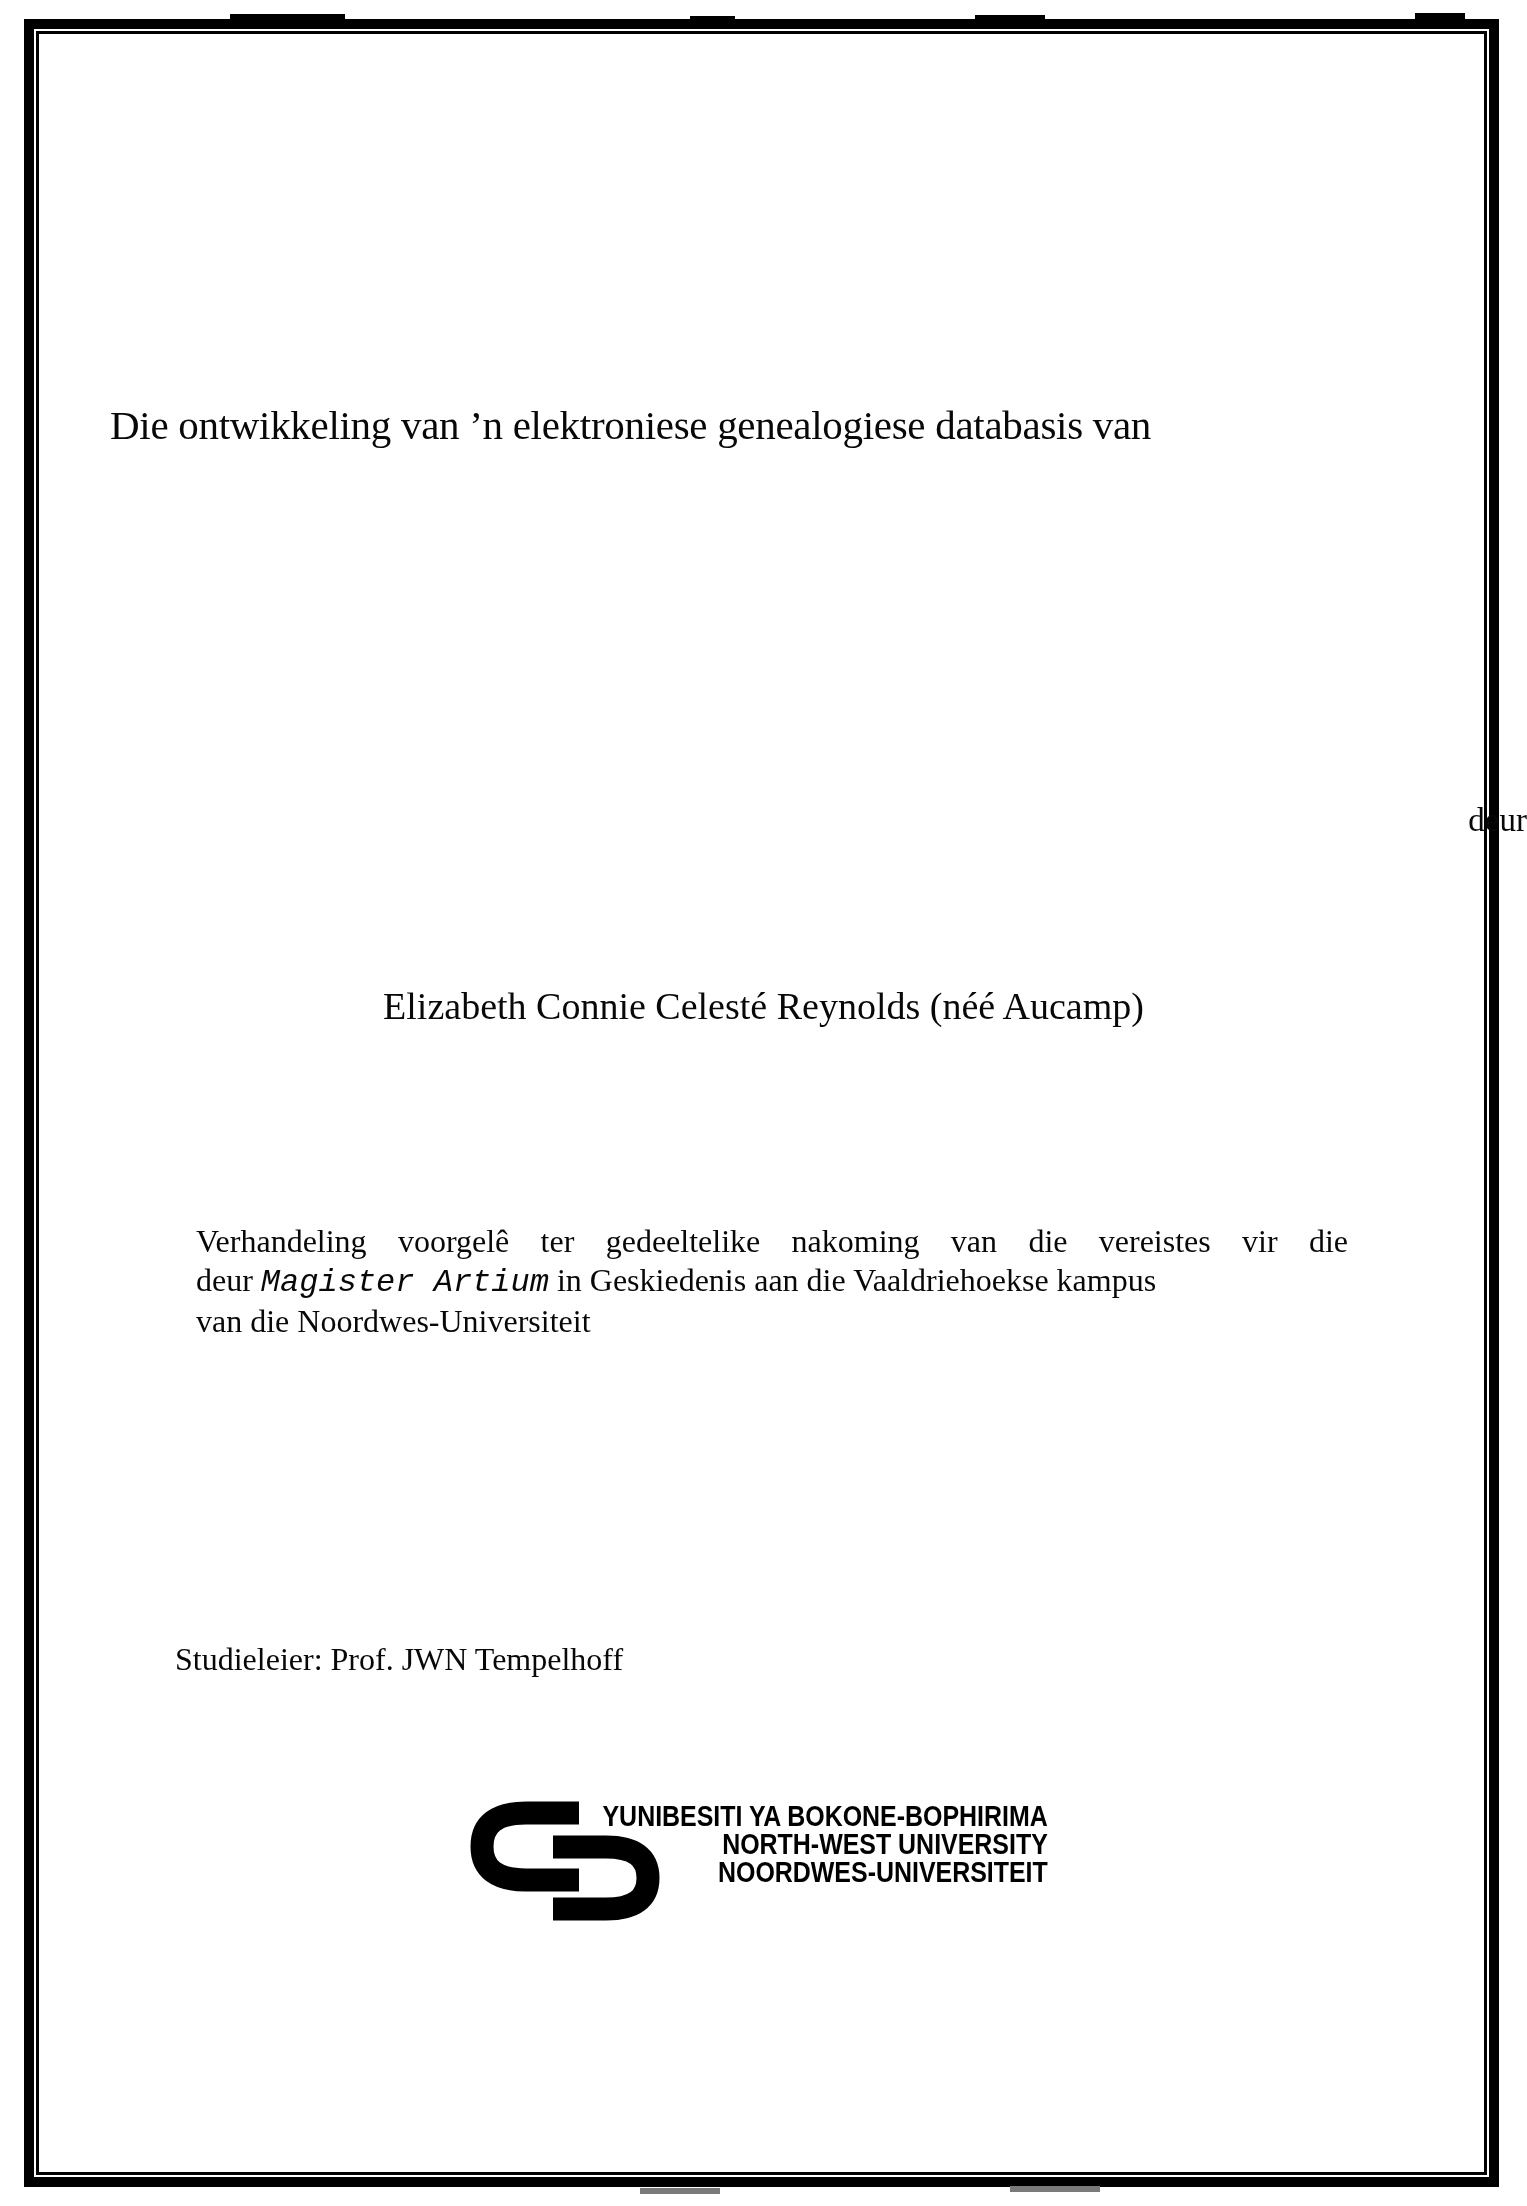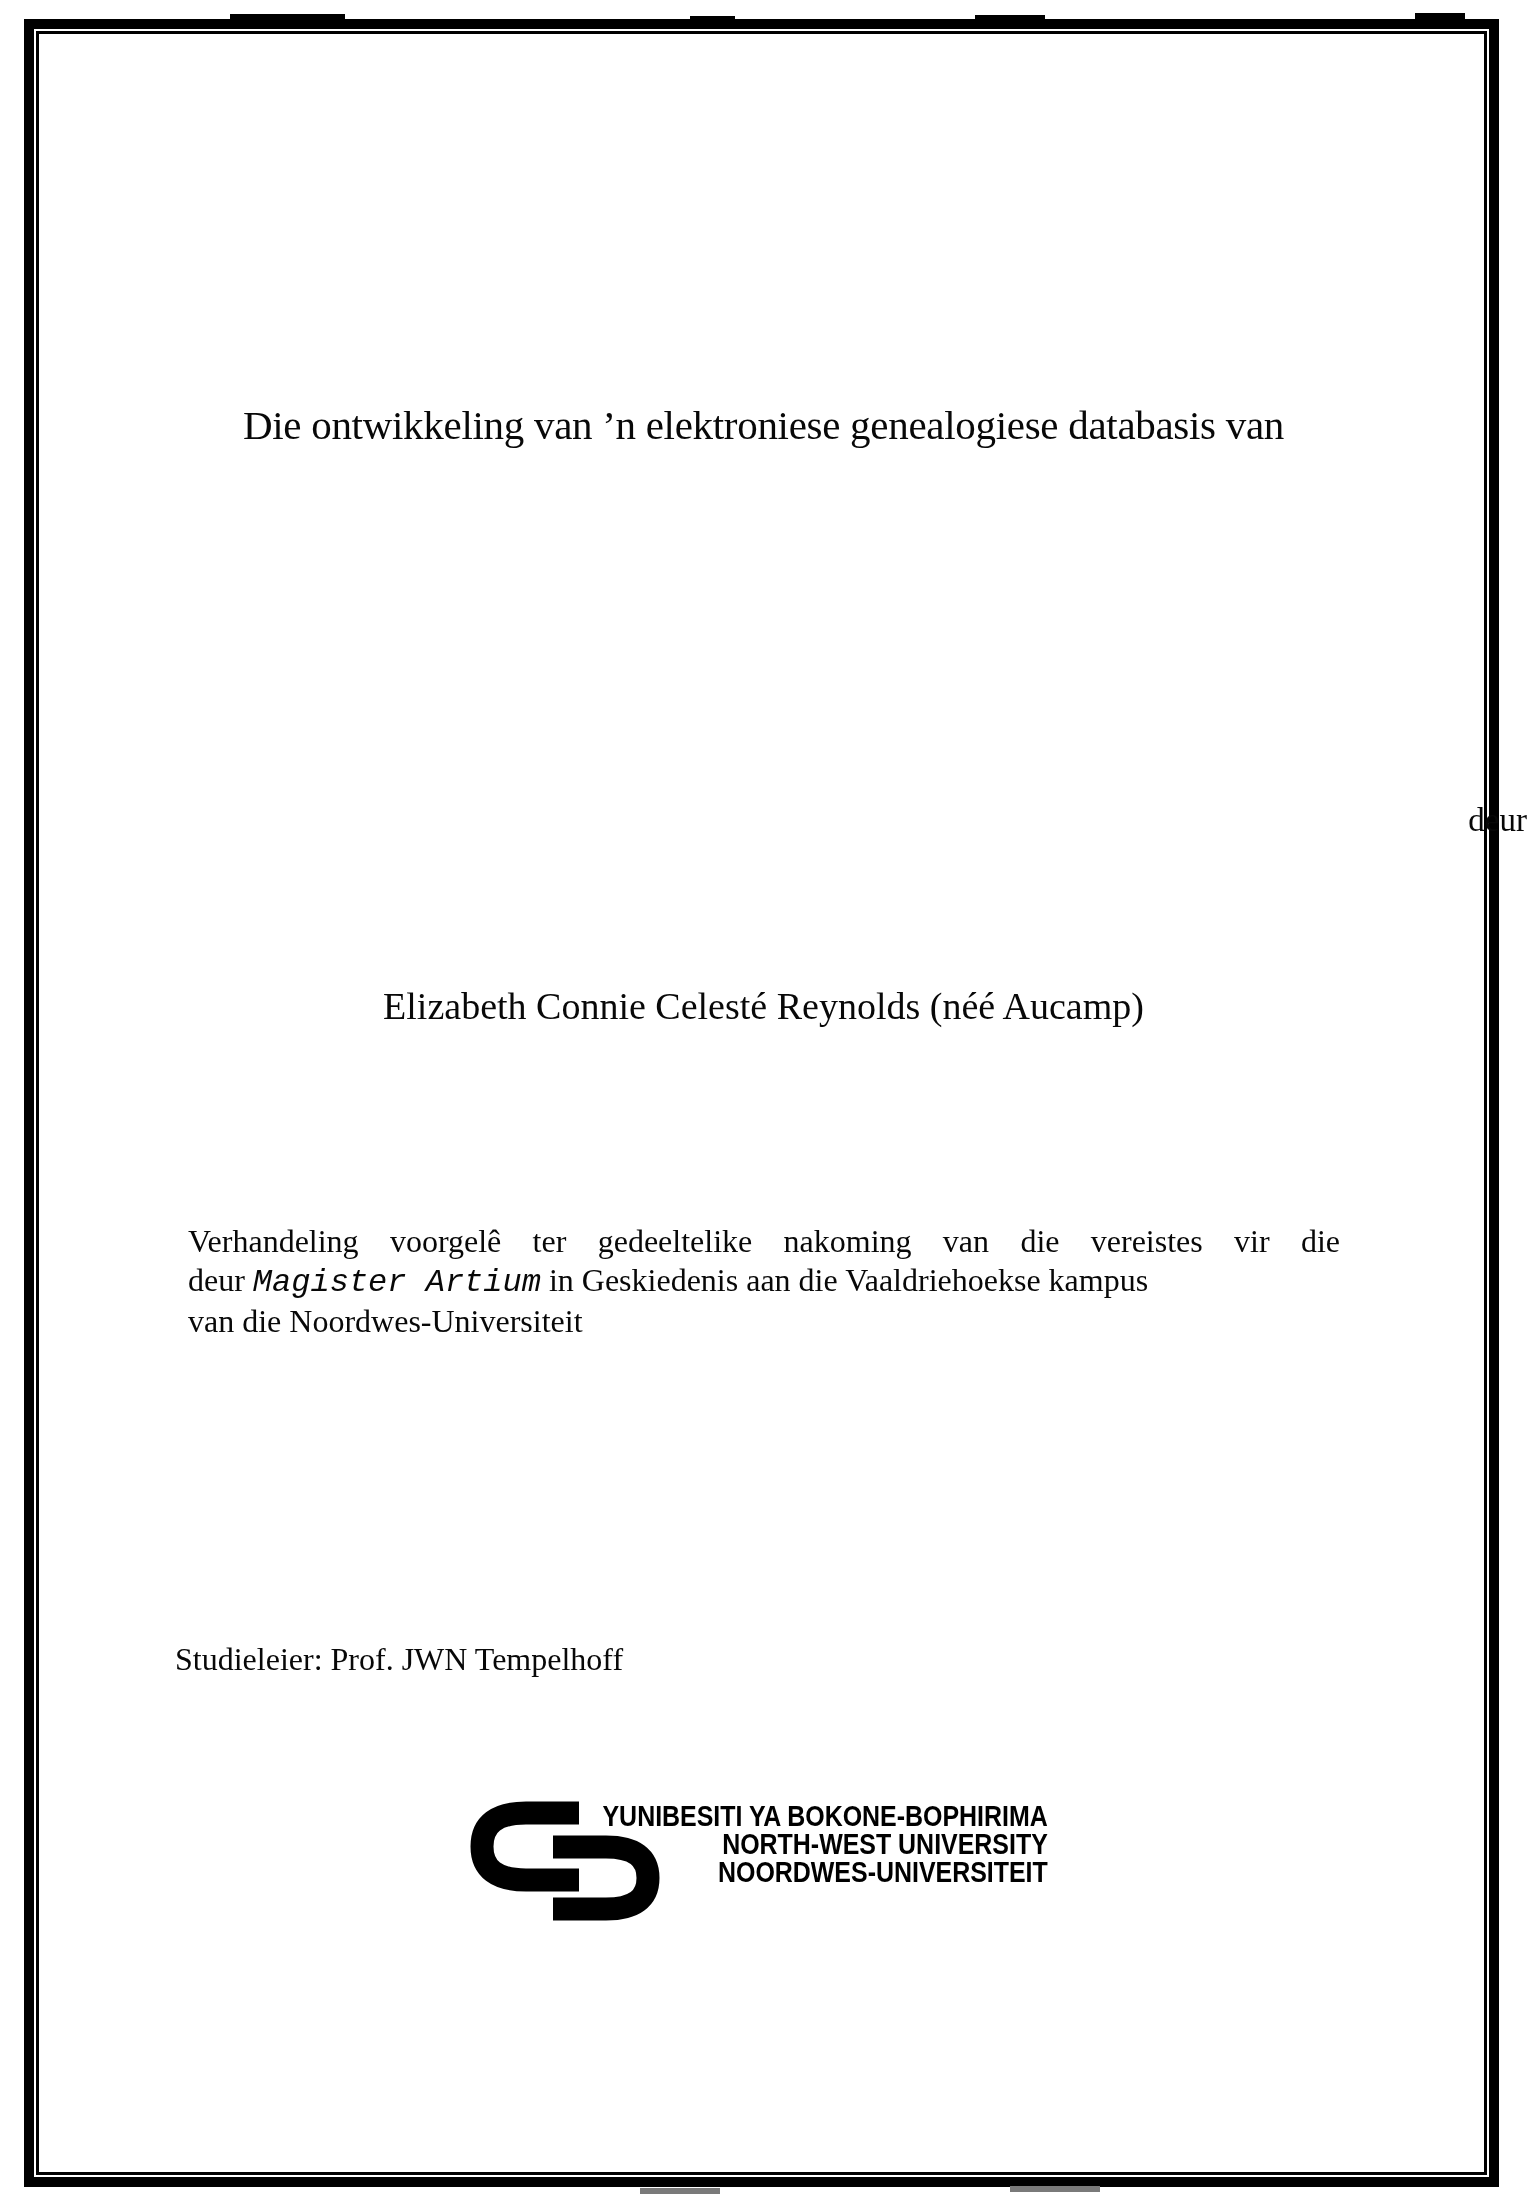--- a/index.html
+++ b/index.html
@@ -21,37 +21,36 @@
   .inner-frame{
     position:absolute;inset:2px;
     border:3px solid #000;
   }
   
   .artifact{position:absolute;background:#000;}
   .artifact.gray{background:#7a7a7a;}
 
   .title{
     position:absolute;top:390px;left:110px;right:110px;
-    text-align:center;
     font-size:41px;line-height:71px;
     letter-spacing:-0.3px;
     white-space:nowrap;
   }
   .byline{
     position:absolute;top:800px;left:0;right:0;
     text-align:right;
     font-size:33px;line-height:40px;
   }
   .author{
     position:absolute;top:980px;left:0;right:0;
     text-align:center;
     font-size:38px;line-height:52px;
   }
   .statement{
-    position:absolute;top:1222px;left:188px;width:1152px;
+    position:absolute;top:1222px;left:196px;width:1152px;
     font-size:32px;line-height:39px;
   }
   .statement .line-justify{
     text-align:justify;
     text-align-last:justify;
   }
   .statement em{font-style:italic;font-family:Liberation Mono, monospace;}
   .supervisor-block{
     position:absolute;top:1638px;left:175px;
     font-size:32px;line-height:43px;

